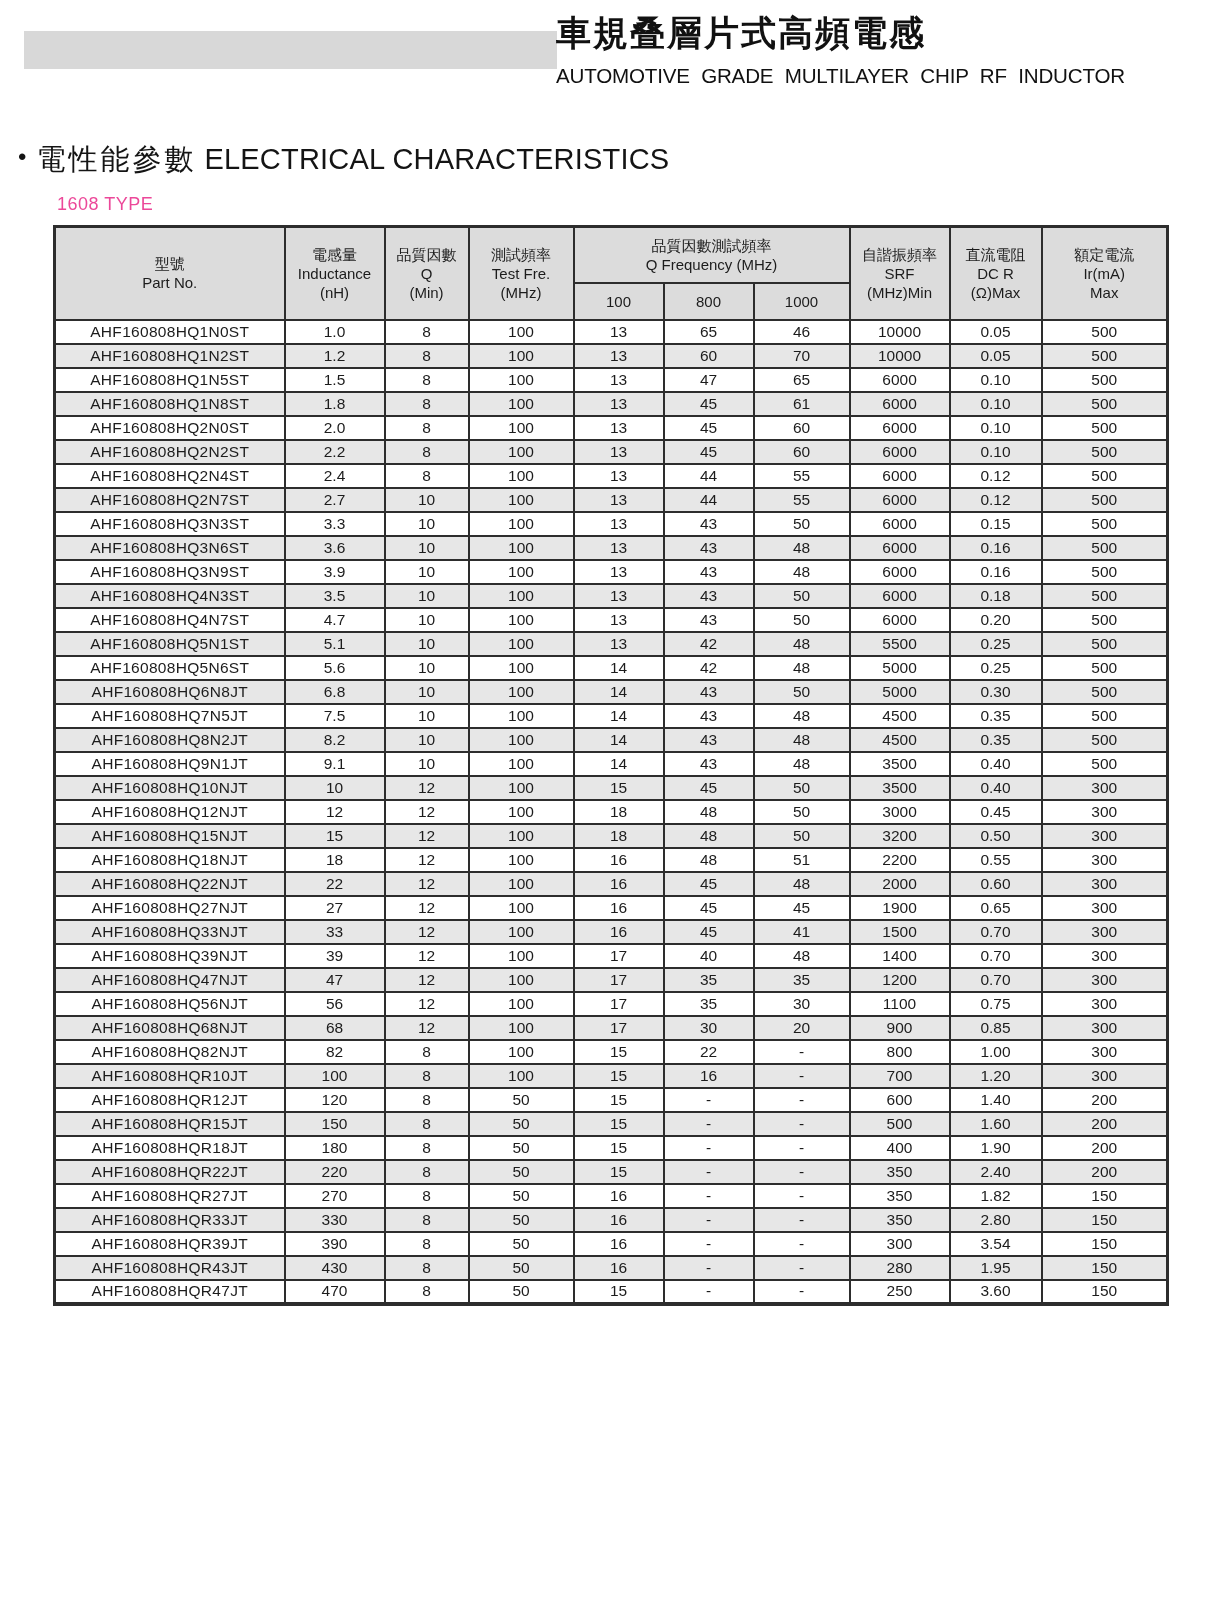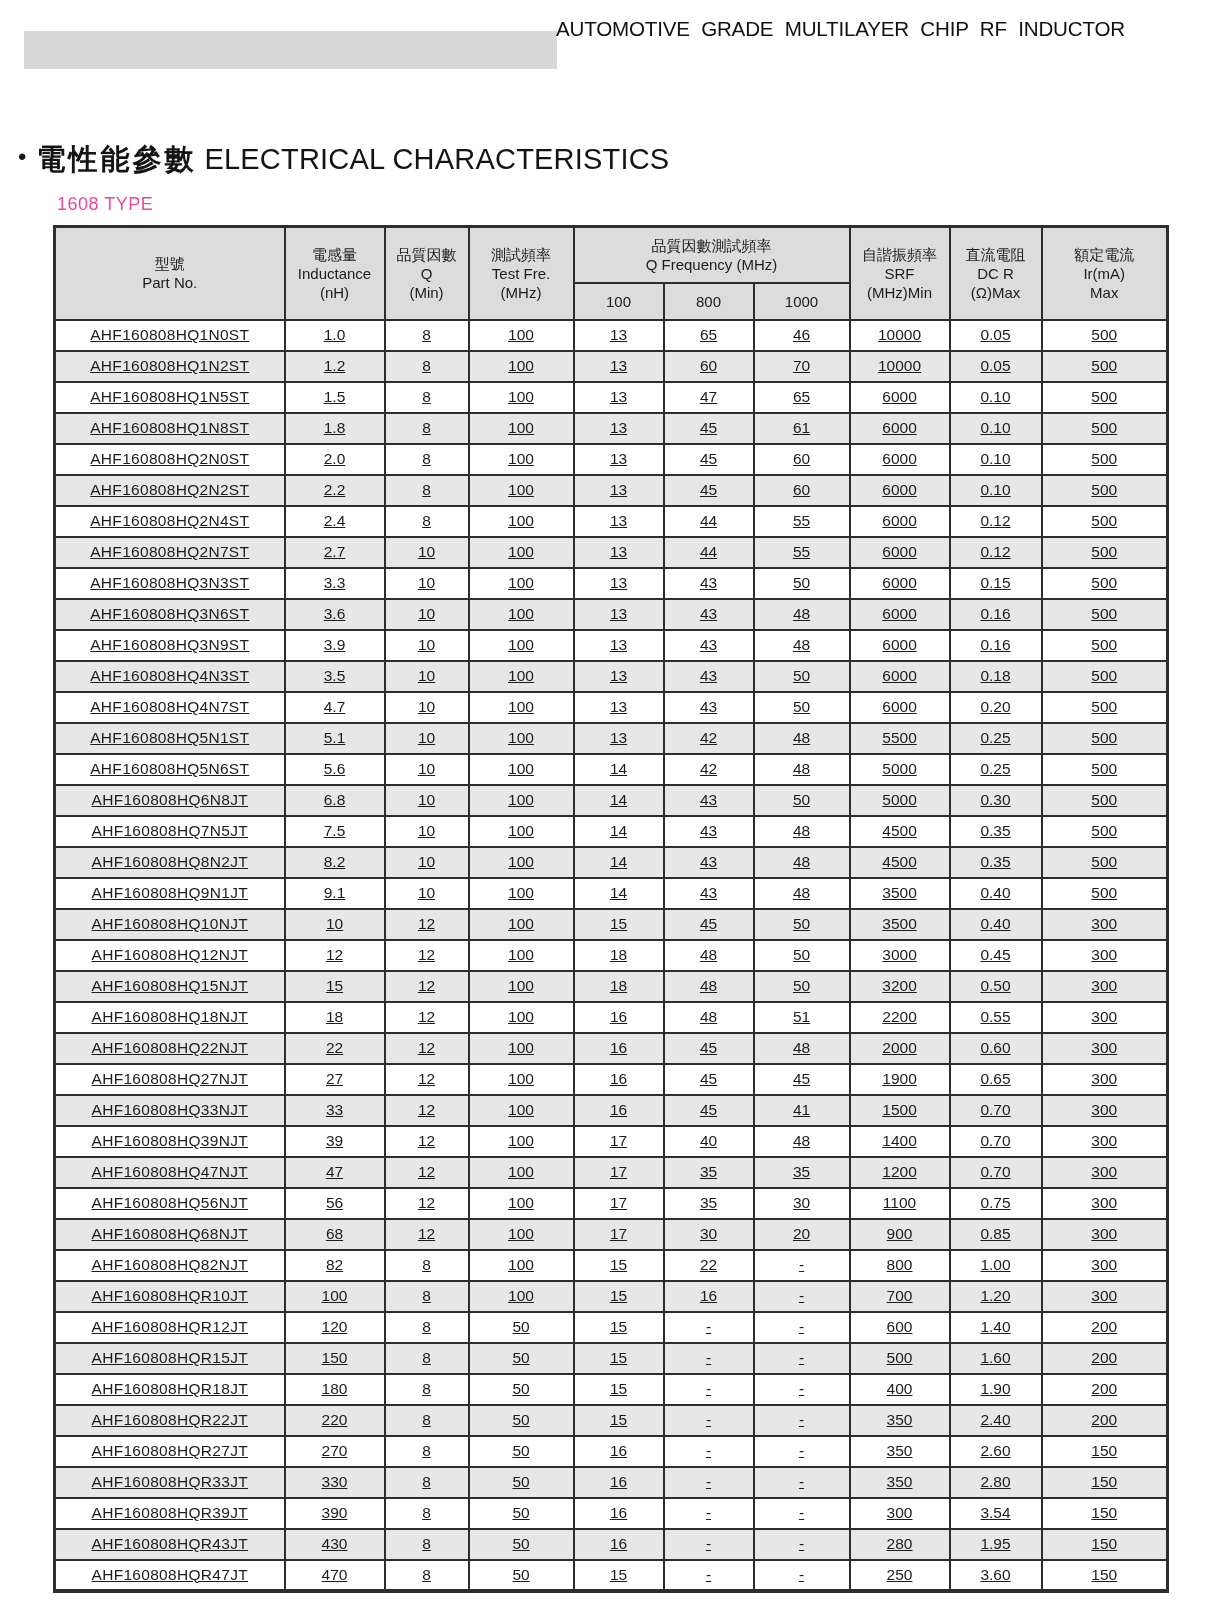--- a/index.html
+++ b/index.html
@@ -25,21 +25,21 @@
   .title-en {
     font-size: 21px; margin-top: 7px; white-space: nowrap;
     word-spacing: 6px; letter-spacing: -0.2px; color: #111;
     transform: scaleX(0.98); transform-origin: left;
   }
   .section {
     position: absolute; left: 18px; top: 140px;
     font-size: 29px; white-space: nowrap; color: #141414;
   }
   .section .bullet { font-size: 24px; vertical-align: 4px; margin-right: 10px; }
-  .section .sec-zh { font-weight: 700; letter-spacing: 3px; }
+  .section .sec-zh { font-weight: 400; letter-spacing: 3px; }
   .section .sec-en { margin-left: 8px; letter-spacing: 0.2px; }
   .typelabel {
     position: absolute; left: 57px; top: 194px;
     font-size: 18px; letter-spacing: 0.5px; color: #ec4899;
   }
   table.spec {
     position: absolute; left: 53px; top: 225px;
     width: 1113px;
     border-collapse: collapse; table-layout: fixed;
     border: 3px solid #2d2d2d;
@@ -51,31 +51,32 @@
     padding: 0 2px; font-weight: normal;
     overflow: hidden;
   }
   table.spec thead th {
     background: #dcdcdc;
     font-size: 15px; line-height: 19px;
     white-space: pre-line;
   }
   table.spec thead tr.tier1 { height: 56px; }
   table.spec thead tr.tier2 { height: 37px; }
-  table.spec tbody tr { height: 31px; text-decoration: underline; }
+  table.spec tbody tr { height: 24px; }
   table.spec tbody td { font-size: 15.5px; }
   table.spec tbody tr:nth-child(even) { background: #e7e7e7; }
   table.spec tbody td.partno { letter-spacing: 0.3px; }
 </style>
 </head>
 <body>
 
 <div class="topbar"></div>
 
 <div class="titleblock">
+  <div class="title-zh">車規叠層片式高頻電感</div>
   <div class="title-en">AUTOMOTIVE GRADE MULTILAYER CHIP RF INDUCTOR</div>
 </div>
 
 <div class="section">
   <span class="bullet">•</span><span class="sec-zh">電性能參數</span><span class="sec-en">ELECTRICAL CHARACTERISTICS</span>
 </div>
 
 <div class="typelabel">1608 TYPE</div>
 
 <table class="spec">
@@ -557,21 +558,21 @@
       </tr>
       <tr>
         <td class="partno">AHF160808HQR27JT</td>
         <td>270</td>
         <td>8</td>
         <td>50</td>
         <td>16</td>
         <td>-</td>
         <td>-</td>
         <td>350</td>
-        <td>2.60</td>
+        <td>1.82</td>
         <td>150</td>
       </tr>
       <tr>
         <td class="partno">AHF160808HQR33JT</td>
         <td>330</td>
         <td>8</td>
         <td>50</td>
         <td>16</td>
         <td>-</td>
         <td>-</td>

